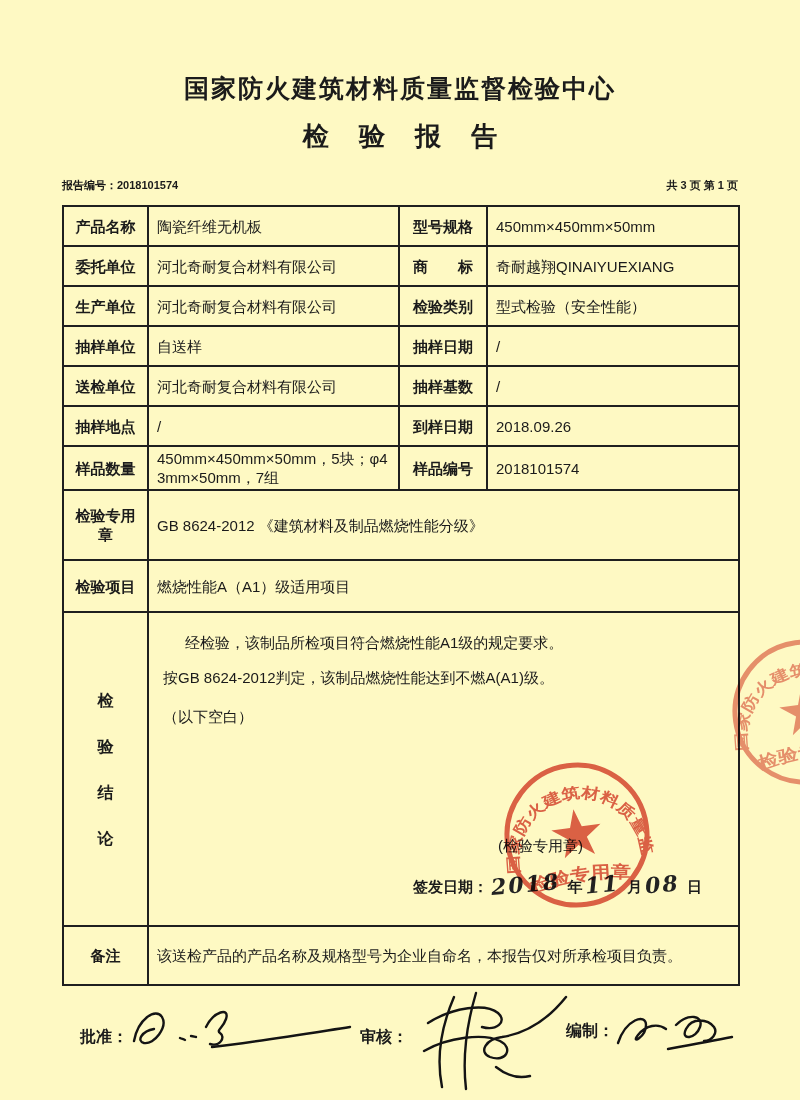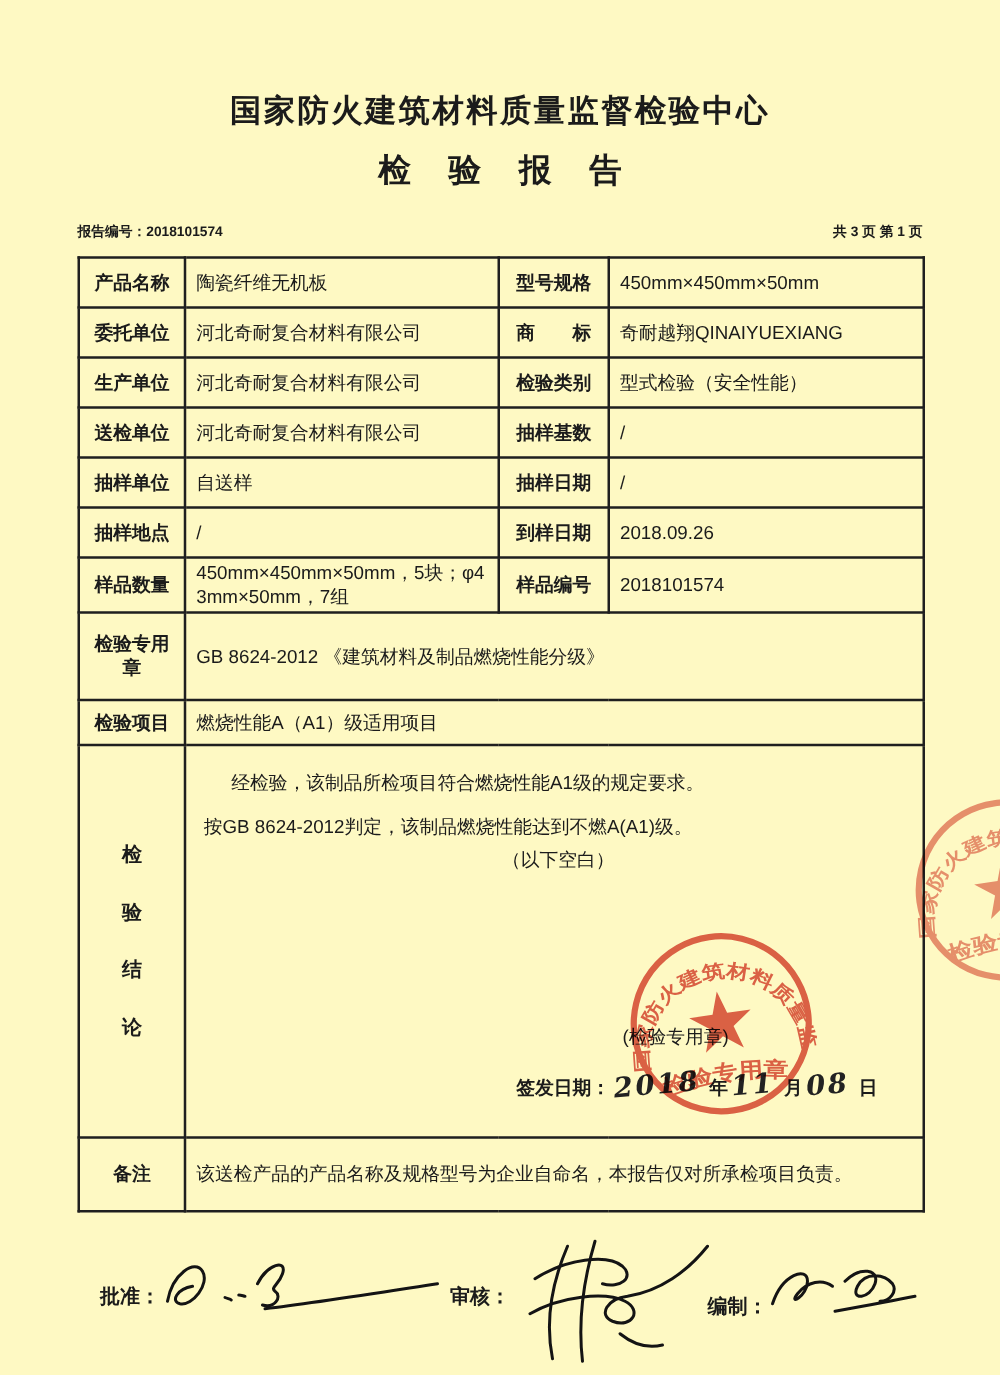--- a/index.html
+++ b/index.html
@@ -24,28 +24,28 @@
   }
   table.report{
     position:absolute; top:205px; left:62px; width:676px;
     border-collapse:collapse; table-layout:fixed;
   }
   table.report td{
     border:2px solid #1f1f1f; font-size:15px; line-height:19px;
     padding:2px 8px; vertical-align:middle; word-break:break-all;
   }
   td.lab{ text-align:center; font-weight:600; padding:2px 3px; }
-  tr.r40{height:40px} tr.r70{height:70px} tr.r36{height:36px}
+  tr.r40{height:40px} tr.r70{height:70px} tr.r36{height:52px}
   tr.r290{height:290px} tr.r59{height:59px}
   td.concl-cell{ padding:0; }
   .concl-wrap{ position:relative; width:100%; height:290px; overflow:visible; }
   .concl-line{ font-size:15px; }
   .cl1{ margin:18px 0 0 28px; }
   .cl2{ margin:16px 0 0 6px; }
-  .cl3{ margin:8px 0 0 6px;text-align:center; }
+  .cl3{ margin:20px 0 0 6px; }
   .vlabel{
     display:flex; flex-direction:column; align-items:center; justify-content:center;
     gap:27px; font-weight:600; font-size:16px;
   }
   .stamp-note{ position:absolute; left:341px; top:203px; font-size:15px; }
   .issue-line{ position:absolute; left:256px; top:242px; font-size:15px; font-weight:600; }
   .hand{
     font-family:"DejaVu Serif","Liberation Serif",serif; font-style:italic;
     font-weight:700; font-size:22px; display:inline-block;
     transform:rotate(-5deg); letter-spacing:2px; color:#222; margin:0 3px;
@@ -55,21 +55,21 @@
   .stamp-edge{ position:absolute; left:720px; top:627px; mix-blend-mode:multiply; opacity:.7;
     transform:rotate(-8deg); }
   .stamp text{ fill:var(--stamp-color,#d5473c); font-weight:700;
     font-family:"Liberation Sans",sans-serif; }
   .stamp .ring{ stroke:var(--stamp-color,#d5473c); fill:none; stroke-width:5; }
   .stamp .star{ fill:var(--stamp-color,#d5473c); }
   .footer{ position:absolute; top:985px; left:0; width:728px; height:110px; }
   .sig-label{ position:absolute; font-size:16px; font-weight:600; }
   .lbl-approve{ left:80px; top:42px; }
   .lbl-review{ left:360px; top:42px; }
-  .lbl-prepare{ left:566px; top:50px; }
+  .lbl-prepare{ left:566px; top:36px; }
   .sig{ position:absolute; }
   .sig path{ stroke:#141414; stroke-width:2.4; fill:none;
     stroke-linecap:round; stroke-linejoin:round; }
   .sig-approve{ left:128px; top:12px; }
   .sig-review{ left:398px; top:0px; }
   .sig-prepare{ left:610px; top:18px; }
 </style>
 </head>
 <body>
 
@@ -105,29 +105,29 @@
       <td class="lab">商　　标</td>
       <td>奇耐越翔QINAIYUEXIANG</td>
     </tr>
     <tr class="r40">
       <td class="lab">生产单位</td>
       <td>河北奇耐复合材料有限公司</td>
       <td class="lab">检验类别</td>
       <td>型式检验（安全性能）</td>
     </tr>
     <tr class="r40">
+      <td class="lab">抽样单位</td>
+      <td>自送样</td>
+      <td class="lab">抽样日期</td>
+      <td>/</td>
+    </tr>
+    <tr class="r40">
       <td class="lab">送检单位</td>
       <td>河北奇耐复合材料有限公司</td>
       <td class="lab">抽样基数</td>
-      <td>/</td>
-    </tr>
-    <tr class="r40">
-      <td class="lab">抽样单位</td>
-      <td>自送样</td>
-      <td class="lab">抽样日期</td>
       <td>/</td>
     </tr>
     <tr class="r40">
       <td class="lab">抽样地点</td>
       <td>/</td>
       <td class="lab">到样日期</td>
       <td>2018.09.26</td>
     </tr>
     <tr class="r40">
       <td class="lab">样品数量</td>

